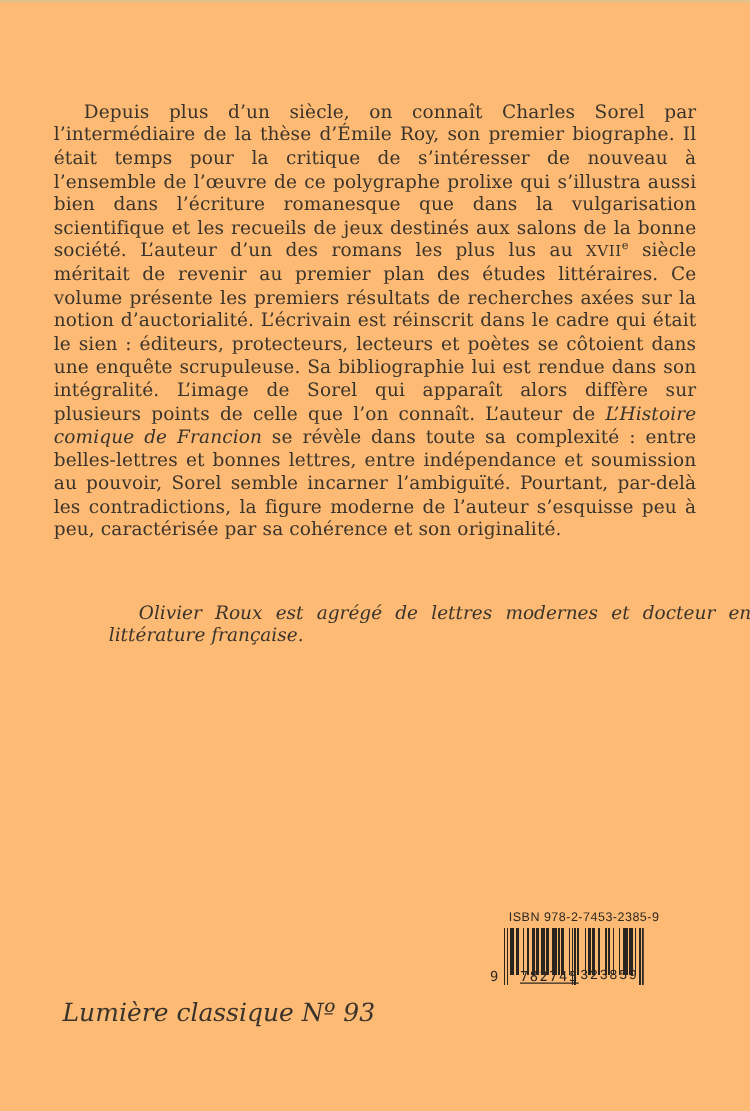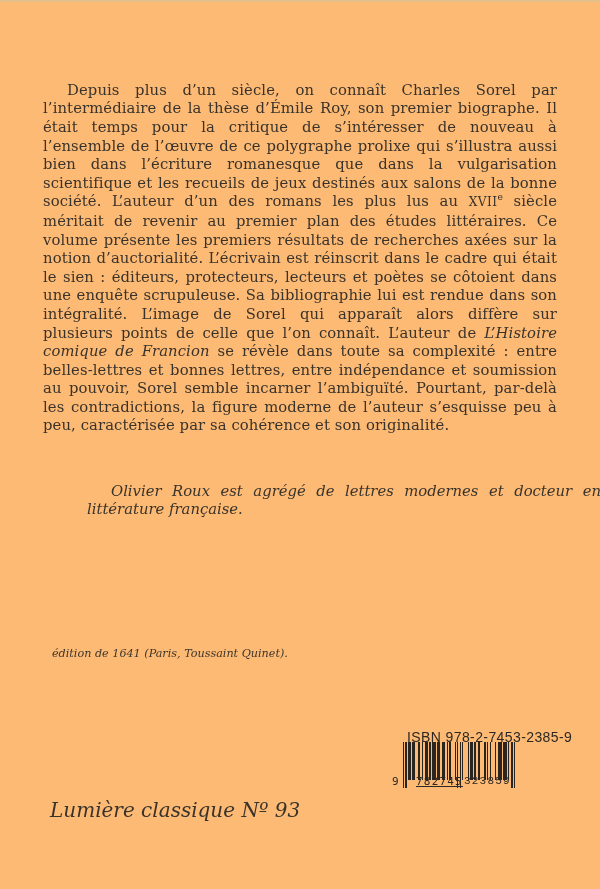--- a/index.html
+++ b/index.html
@@ -31,21 +31,21 @@
     font-size:11.2px;line-height:15.8px;font-style:italic;
     color:#3d362d;
   }
   .credit .rm{font-style:normal;}
   .sc{font-size:82%;text-transform:uppercase;letter-spacing:0.4px;}
   .sup{font-size:62%;vertical-align:super;line-height:0;}
   .it{font-style:italic;}
   .isbn-label{
     position:absolute;top:729px;left:407px;width:112px;
     font-family:"Liberation Sans", sans-serif;
-    font-size:14px;letter-spacing:0.4px;color:#2c2722;
+    font-size:10px;letter-spacing:0.4px;color:#2c2722;
     white-space:nowrap;
   }
   .barcode-wrap{
     position:absolute;top:742px;left:403px;width:112px;height:52px;
   }
   .barcode-wrap svg{position:absolute;top:0;left:0;}
   .bc-digit{
     position:absolute;top:33px;
     font-family:"DejaVu Sans Mono", monospace;
     font-size:11px;color:#2c2722;letter-spacing:1.2px;
@@ -66,21 +66,20 @@
 
 <div class="cover" style="background: #fdba74; color: rgb(58, 51, 43);">
 
   <div class="top-edge"></div>
 
   <p class="blurb"><span>Depuis plus d’un siècle, on connaît Charles Sorel par l’intermédiaire de la thèse d’Émile Roy, son premier biographe. Il était temps pour la critique de s’intéresser de nouveau à l’ensemble de l’œuvre de ce polygraphe prolixe qui s’illustra aussi bien dans l’écriture romanesque que dans la vulgarisation scientifique et les recueils de jeux destinés aux salons de la bonne société. L’auteur d’un des romans les plus lus au </span><span class="sc">xvii</span><span class="sup">e</span><span> siècle méritait de revenir au premier plan des études littéraires. Ce volume présente les premiers résultats de recherches axées sur la notion d’auctorialité. L’écrivain est réinscrit dans le cadre qui était le sien : éditeurs, protecteurs, lecteurs et poètes se côtoient dans une enquête scrupuleuse. Sa bibliographie lui est rendue dans son intégralité. L’image de Sorel qui apparaît alors diffère sur plusieurs points de celle que l’on connaît. L’auteur de </span><span class="it">L’Histoire comique de Francion</span><span> se révèle dans toute sa complexité : entre belles-lettres et bonnes lettres, entre indépendance et soumission au pouvoir, Sorel semble incarner l’ambiguïté. Pourtant, par-delà les contradictions, la figure moderne de l’auteur s’esquisse peu à peu, caractérisée par sa cohérence et son originalité.</span></p>
 
   <p class="bio">Olivier Roux est agrégé de lettres modernes et docteur en littérature française.</p>
 
   <div class="credit">
-    <div>édition de 1641 (Paris, Toussaint Quinet).</div>
   </div>
 
   <div class="isbn-label">ISBN 978-2-7453-2385-9</div>
 
   <div class="barcode-wrap">
       <svg viewBox="0 0 95 46" width="112" height="46" preserveAspectRatio="none" shape-rendering="crispEdges">
         <rect x="0" y="0" width="1.04" height="46" fill="#2b2520"></rect>
         <rect x="2" y="0" width="1.04" height="46" fill="#2b2520"></rect>
         <rect x="4" y="0" width="1.04" height="38" fill="#2b2520"></rect>
         <rect x="5" y="0" width="1.04" height="38" fill="#2b2520"></rect>

